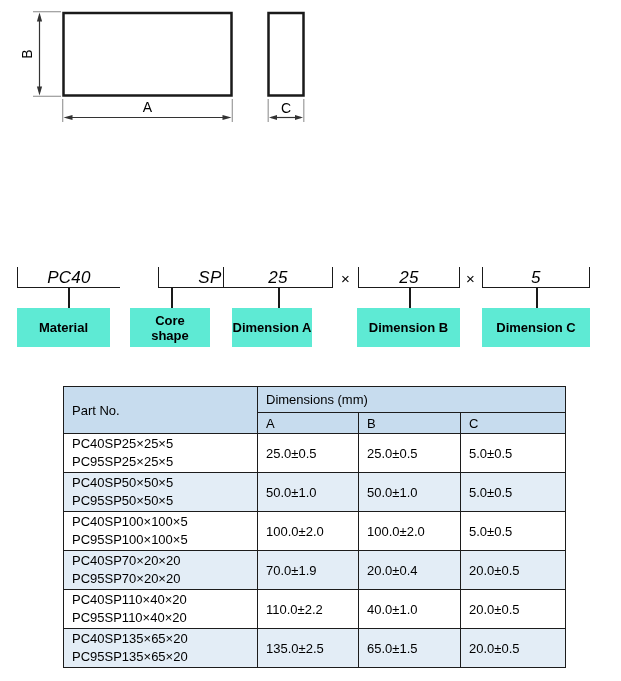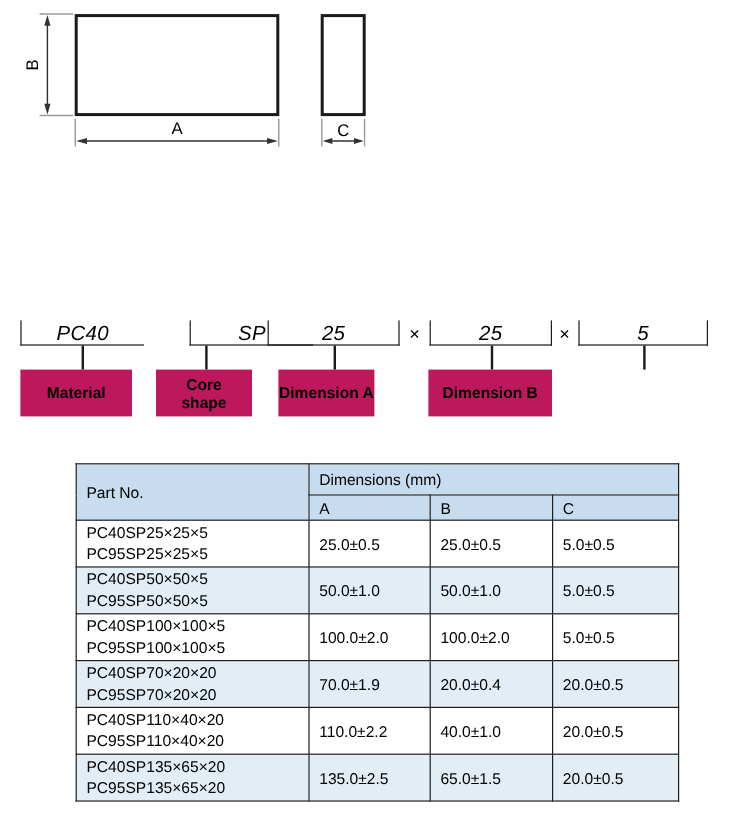--- a/index.html
+++ b/index.html
@@ -46,21 +46,21 @@
     position: absolute;
     top: 288px;
     width: 1.5px;
     height: 20px;
     background: #1a1a1a;
   }
   .pbox {
     position: absolute;
     top: 308px;
     height: 39px;
-    background: #be185d;
+    background: #5eead4;
     display: flex;
     flex-direction: column;
     align-items: center;
     justify-content: center;
     font-weight: bold;
     font-size: 13px;
     line-height: 15px;
     text-align: center;
   }
 
@@ -156,20 +156,23 @@
   </div>
   <div class="pbox" style="left:130px; width:80px;">
     <span>Core</span>
     <span>shape</span>
   </div>
   <div class="pbox" style="left:232px; width:80px;">
     <span>Dimension A</span>
   </div>
   <div class="pbox" style="left:357px; width:103px;text-align:center;">
     <span>Dimension B</span>
+  </div>
+  <div class="pbox" style="left:482px; width:108px;">
+    <span>Dimension C</span>
   </div>
 
   <table class="spec-table">
     <colgroup>
       <col style="width:194px">
         <col style="width:101px">
         <col style="width:102px">
         <col style="width:105px">
     </colgroup>
     <tbody>

